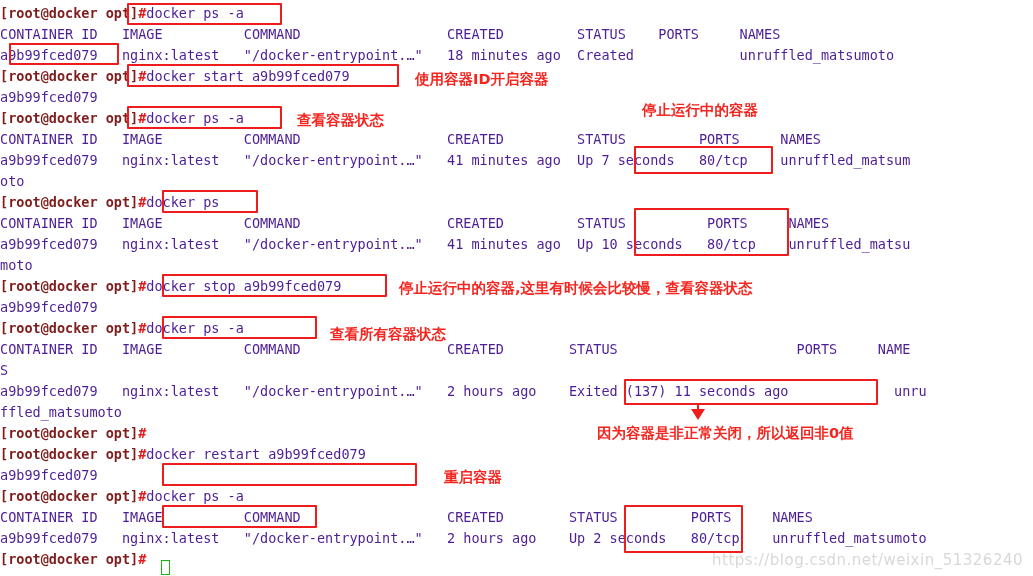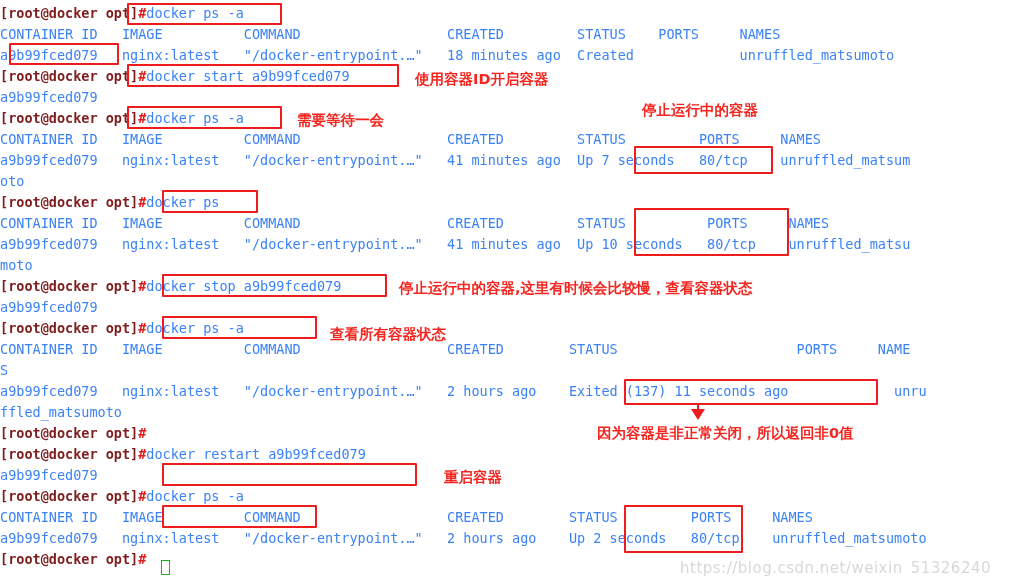--- a/index.html
+++ b/index.html
@@ -13,21 +13,21 @@
   #term{
     position:absolute;left:0;top:0;width:1033px;height:576px;
     font-size:13.5px;
     line-height:21px;
     color:#1a1a1a;
     white-space:pre;
   }
   .line{position:absolute;left:0;height:21px;white-space:pre;}
   .prompt{color:#7f1d1d;font-weight:700;}
   .hash{color:#e01b1b;font-weight:700;}
-  .out{color:#3b82f6;margin-top:15px;}
+  .out{color:#4c1d95;margin-top:15px;}
 
   
   .box{
     position:absolute;
     border:2px solid #ee1c1c;
     box-sizing:border-box;
     pointer-events:none;
     border-radius:1px;
   }
   
@@ -79,25 +79,25 @@
 <div class="box" style="left:162px;top:190px;width:96px;height:23px;"></div>
 <div class="box" style="left:634px;top:208px;width:155px;height:48px;"></div>
 <div class="box" style="left:162px;top:274px;width:225px;height:23px;"></div>
 <div class="box" style="left:162px;top:316px;width:155px;height:23px;"></div>
 <div class="box" style="left:624px;top:379px;width:254px;height:26px;"></div>
 <div class="box" style="left:162px;top:463px;width:255px;height:23px;"></div>
 <div class="box" style="left:162px;top:505px;width:155px;height:23px;"></div>
 <div class="box" style="left:624px;top:505px;width:119px;height:48px;"></div>
 
 <div class="note" style="left:415px;top:70px;text-align:center;">使用容器ID开启容器</div>
-<div class="note" style="left:297px;top:111px;">需要等待一会</div>
+<div class="note" style="left:297px;top:111px;">查看容器状态</div>
 <div class="note" style="left:642px;top:101px;">停止运行中的容器</div>
 <div class="note" style="left:399px;top:279px;">停止运行中的容器,这里有时候会比较慢，查看容器状态</div>
 <div class="note" style="left:330px;top:325px;">查看所有容器状态</div>
 <div class="note" style="left:597px;top:424px;">因为容器是非正常关闭，所以返回非0值</div>
 <div class="note" style="left:444px;top:468px;">重启容器</div>
 
 <div class="arrow-stem" style="left:697px;top:405px;height:7px;"></div>
 <div class="arrow" style="left:691px;top:409px;"></div>
 
 <div class="cursor" style="left:161px;top:560px;"></div>
 
-<div class="watermark" style="left:680px;top:551px;margin-top:8px;">https://blog.csdn.net/weixin_51326240</div>
+<div class="watermark" style="left:712px;top:551px;">https://blog.csdn.net/weixin_51326240</div>
 
 </body></html>

